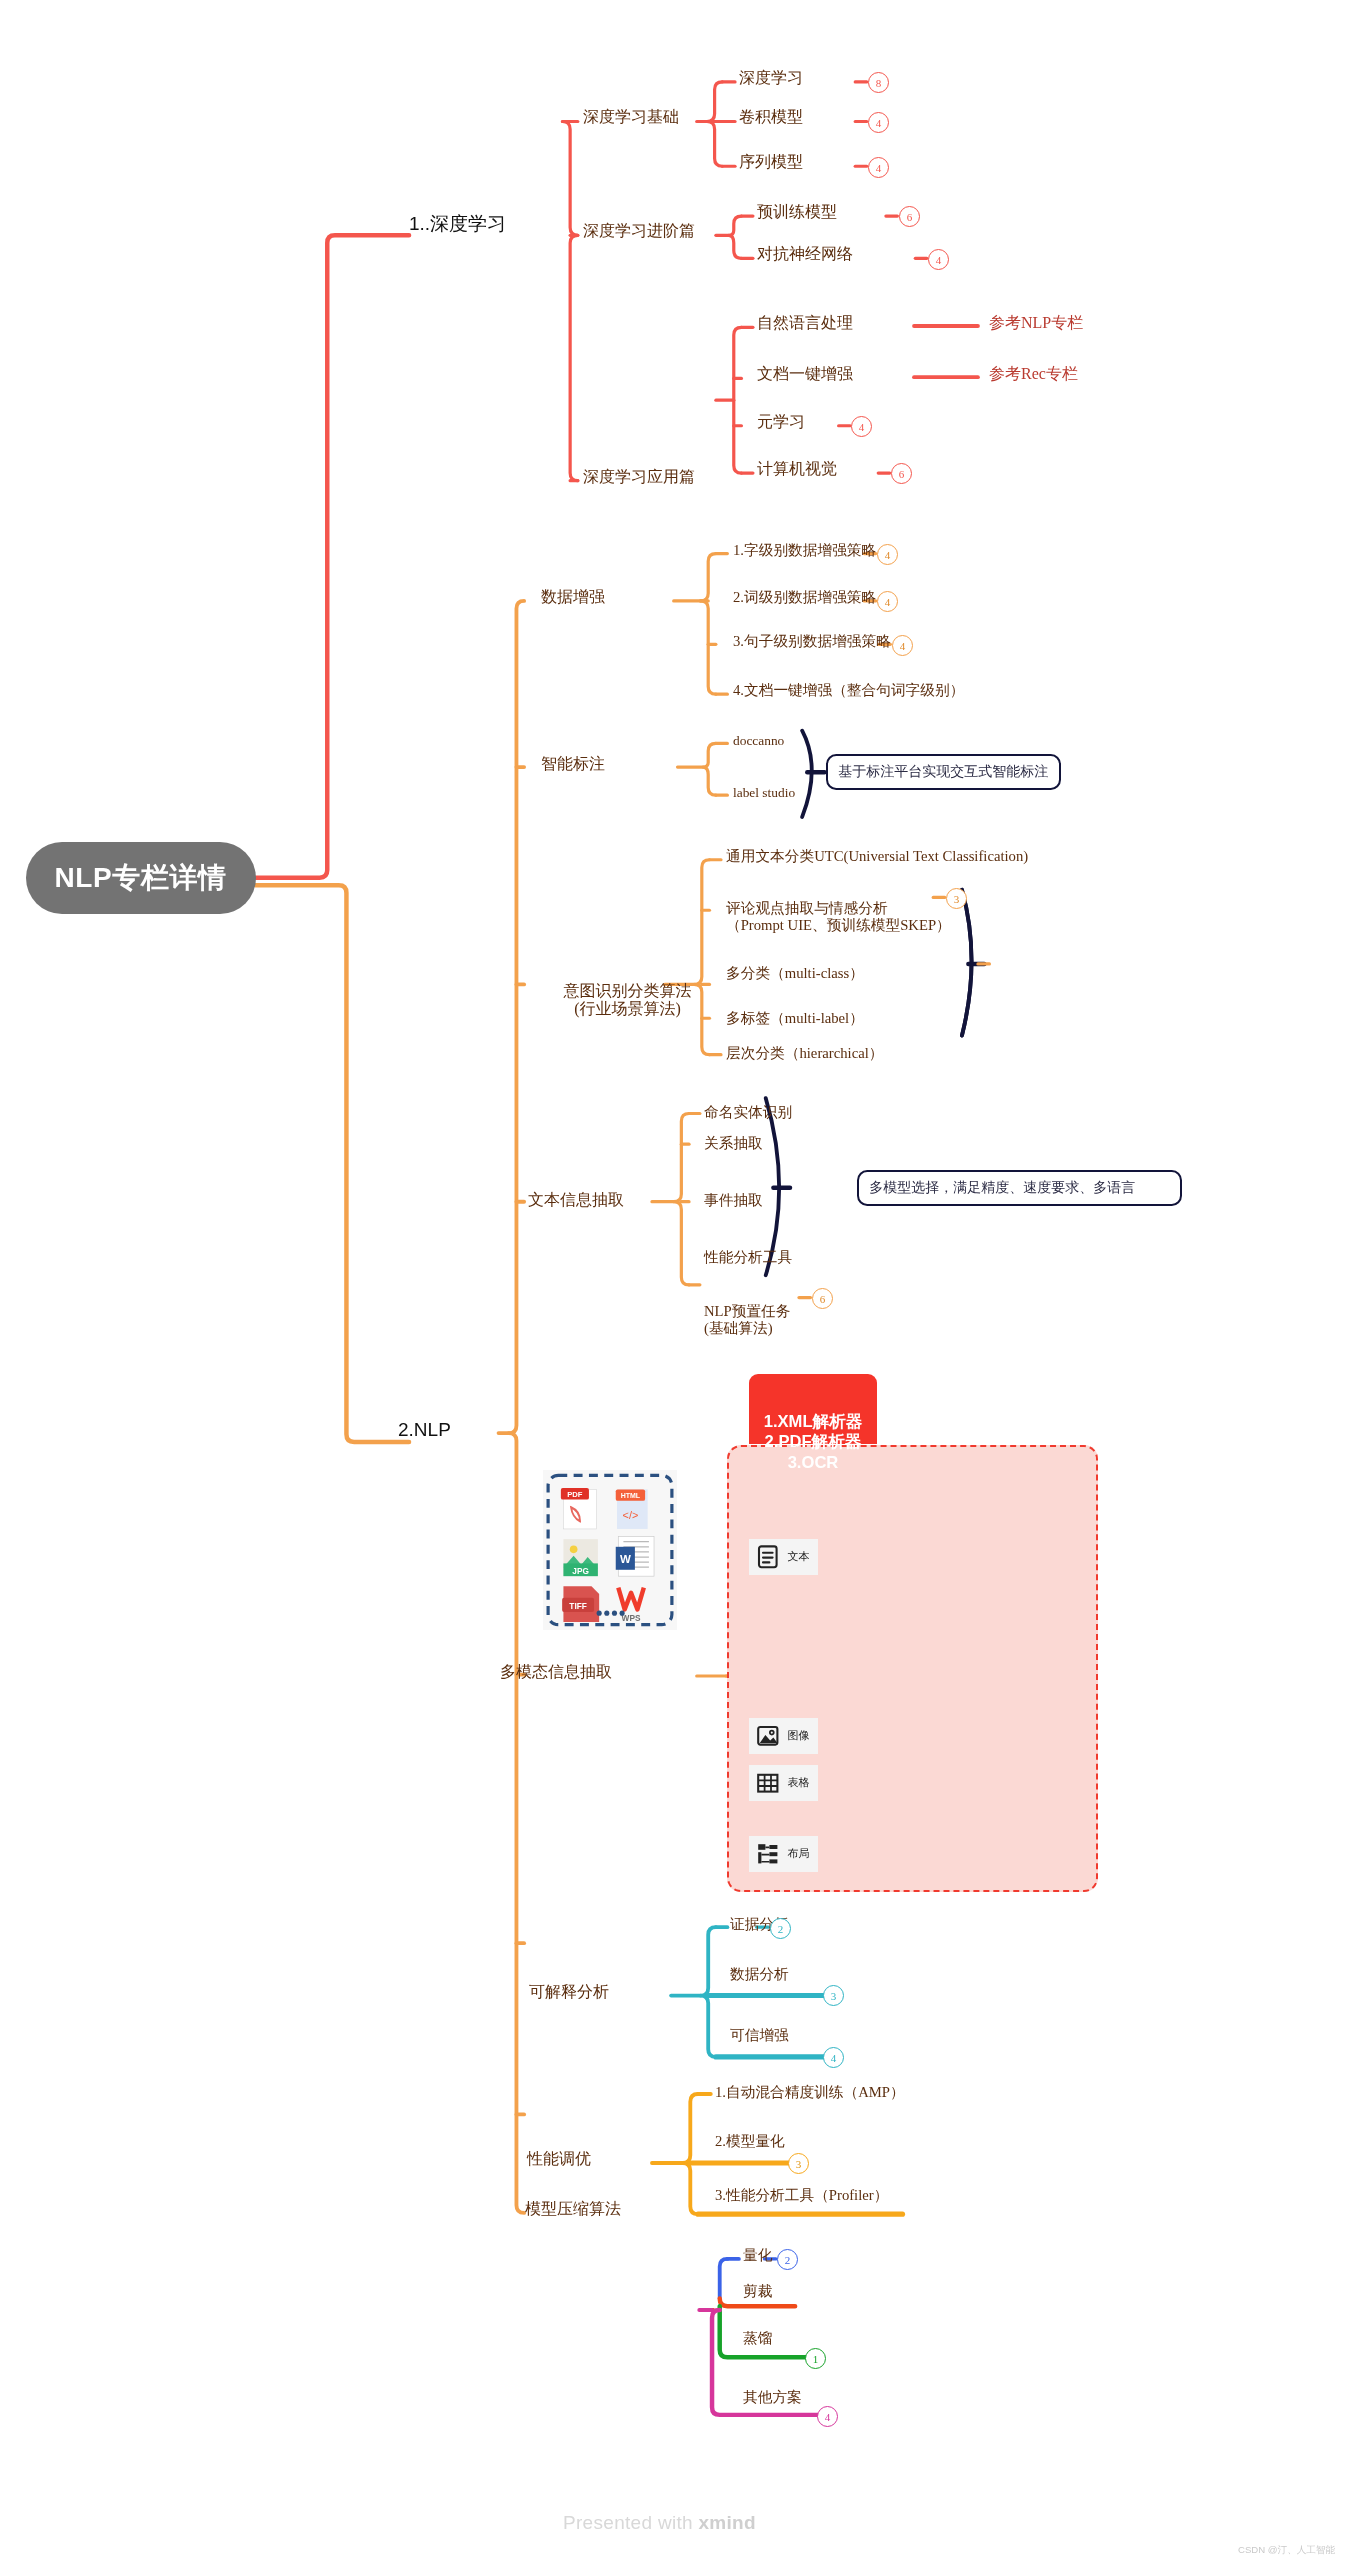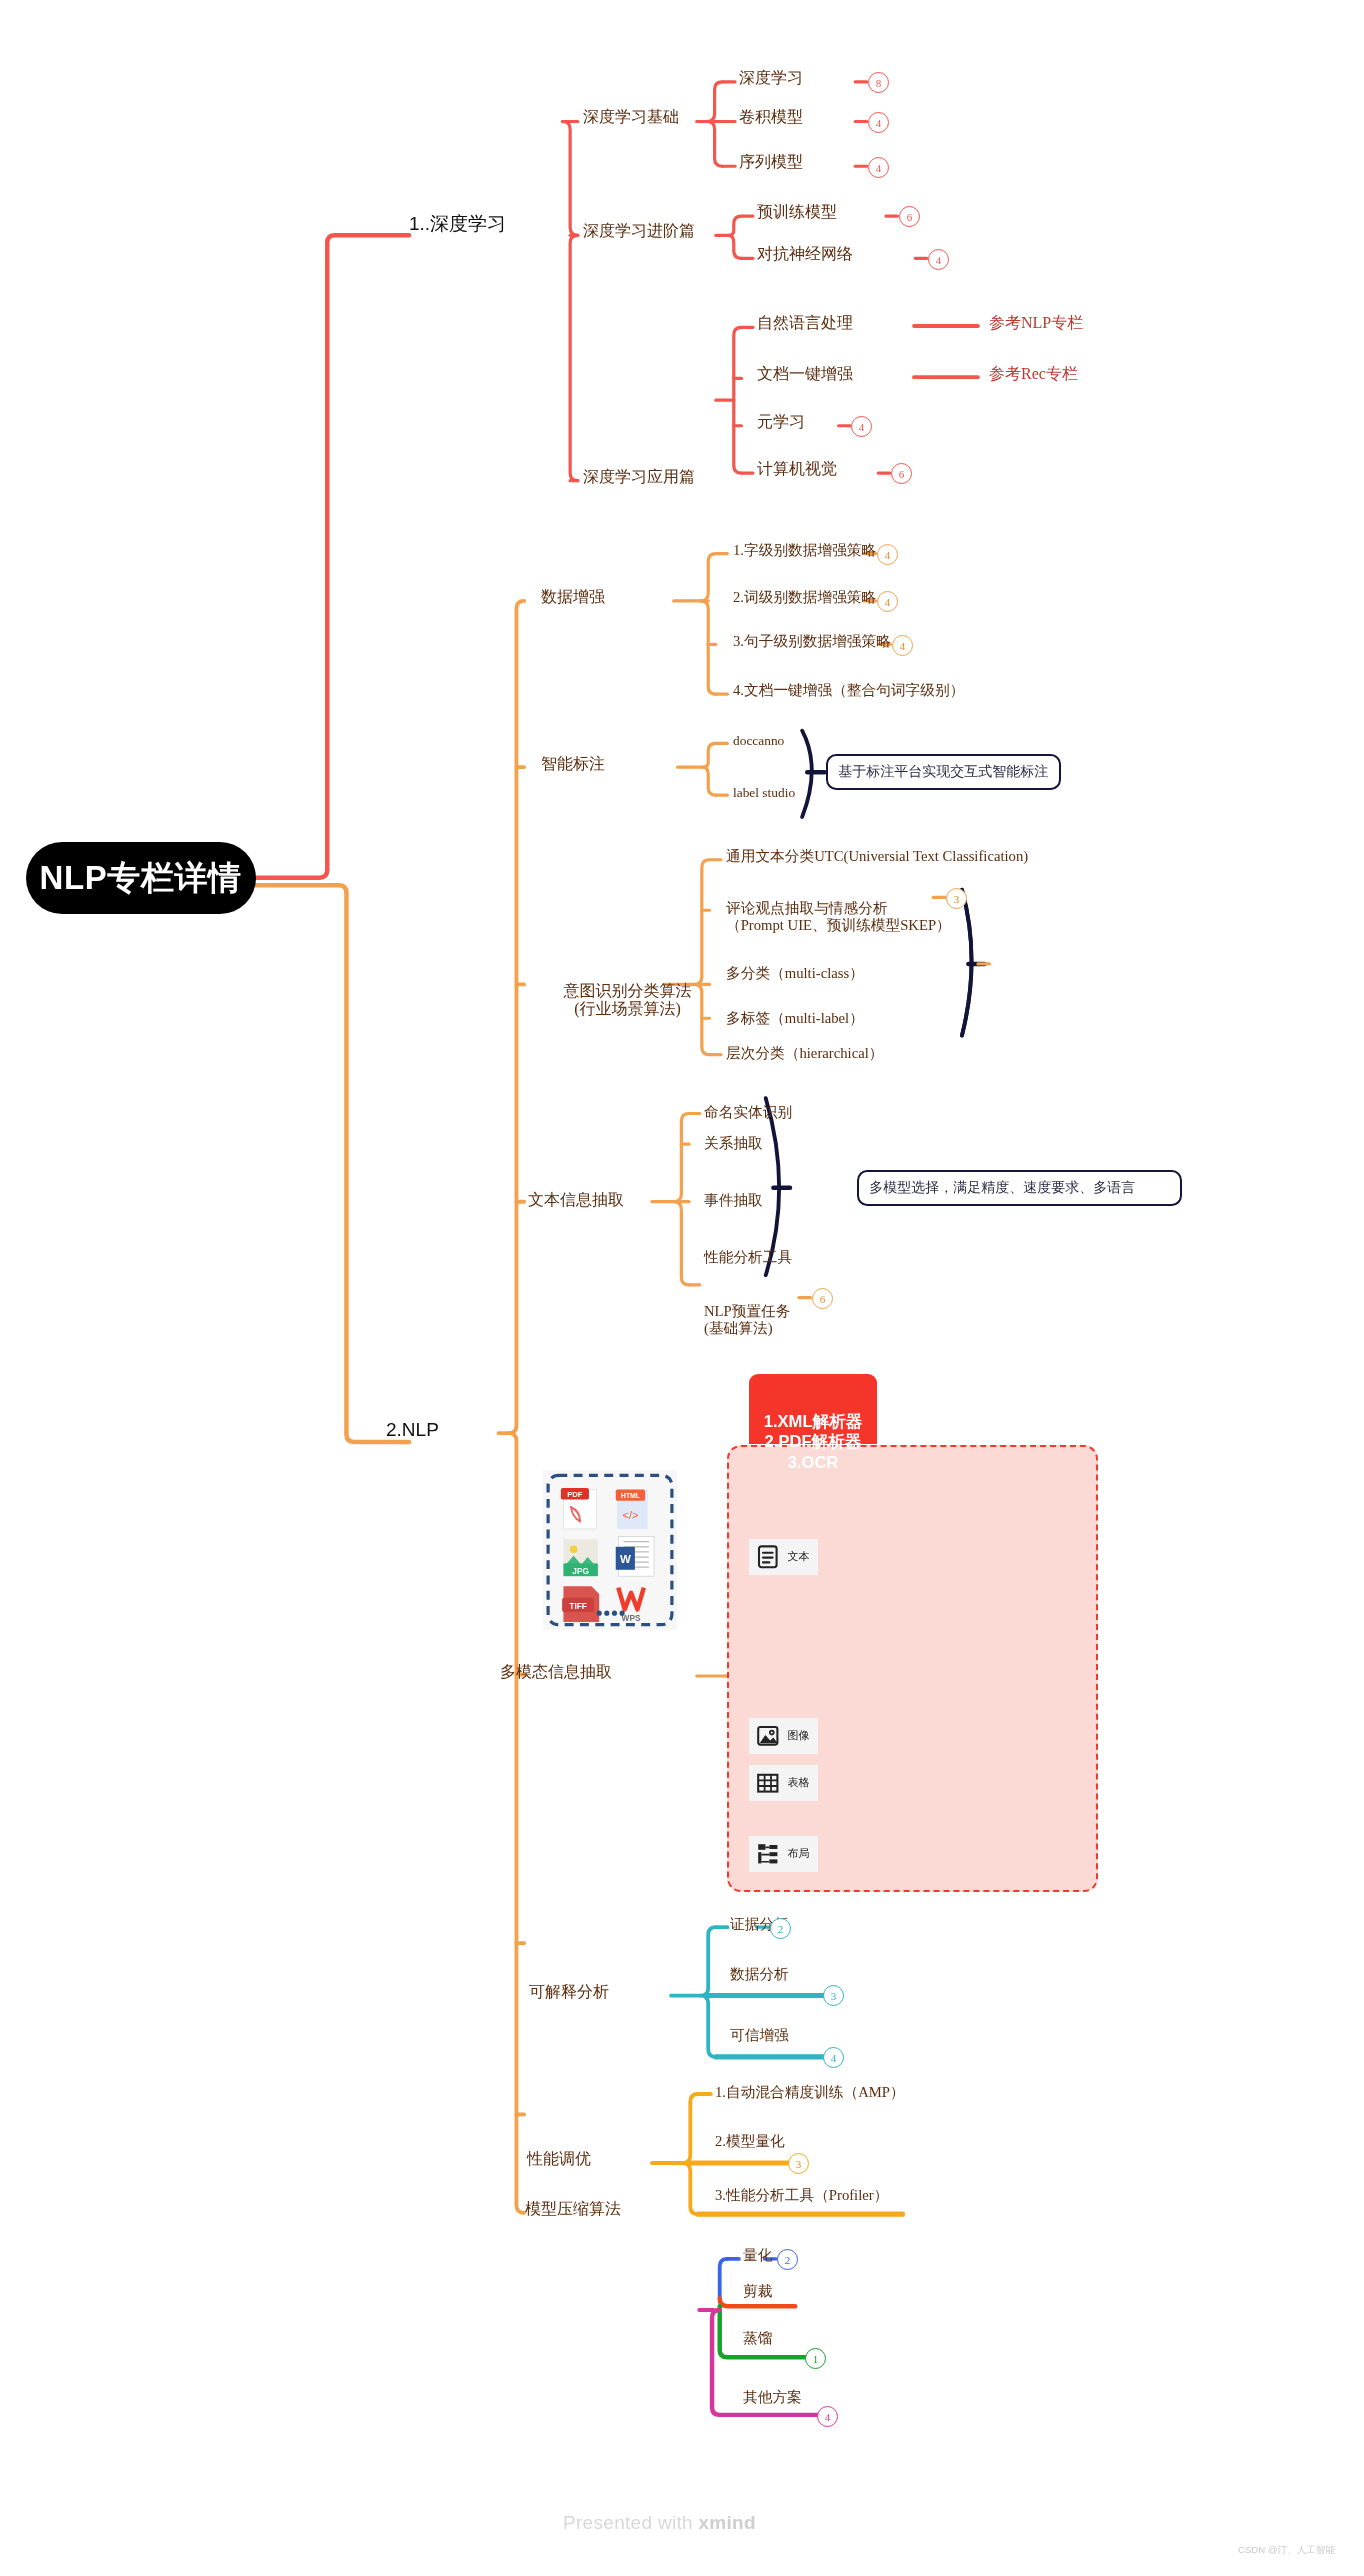--- a/index.html
+++ b/index.html
@@ -4,23 +4,23 @@
 <style>
   html,body{margin:0;padding:0;background:#fff;}
   body{font-family:"Liberation Sans","DejaVu Sans",sans-serif;}
   #stage{position:relative;width:1364px;height:2576px;background:#fff;overflow:hidden;}
   #wires{position:absolute;left:0;top:0;width:1364px;height:2576px;pointer-events:none;}
 
   .node{position:absolute;white-space:nowrap;color:#4a2a16;}
 
   
   .root{
-    position:absolute;background:#000000;color:#fff;border-radius:38px;
+    position:absolute;background:#737373;color:#fff;border-radius:38px;
     display:flex;align-items:center;justify-content:center;
-    font-size:33px;font-weight:600;letter-spacing:0.6px;
+    font-size:28px;font-weight:600;letter-spacing:0.6px;
     font-family:"Liberation Sans",sans-serif;
   }
 
   
   .lvl1{color:#111;font-size:19px;font-family:"Liberation Sans",sans-serif;}
 
   
   .topic{font-size:16px;color:#5a2d0e;font-family:"Liberation Serif","DejaVu Serif",serif;}
   .topic2{font-size:14.7px;color:#5a2d0e;font-family:"Liberation Serif","DejaVu Serif",serif;}
   .topic-sm{font-size:13.4px;color:#5a2d0e;font-family:"Liberation Serif","DejaVu Serif",serif;}
@@ -231,21 +231,21 @@
   </svg>
 
   <div class="root" style="left:25.6px;top:842px;width:230px;height:72px;">
     <span>NLP专栏详情</span>
   </div>
 
   <div class="node lvl1" style="left:409px;top:211px;">
     <span>1..深度学习</span>
   </div>
 
-  <div class="node lvl1" style="left:386px;top:1419px;">
+  <div class="node lvl1" style="left:398px;top:1419px;">
     <span>2.NLP</span>
   </div>
 
   <div class="node topic" style="left:583px;top:107px;">
     <span>深度学习基础</span></div>
   <div class="node topic" style="left:583px;top:221px;">
     <span>深度学习进阶篇</span></div>
   <div class="node topic" style="left:583px;top:467px;">
     <span>深度学习应用篇</span></div>
 

